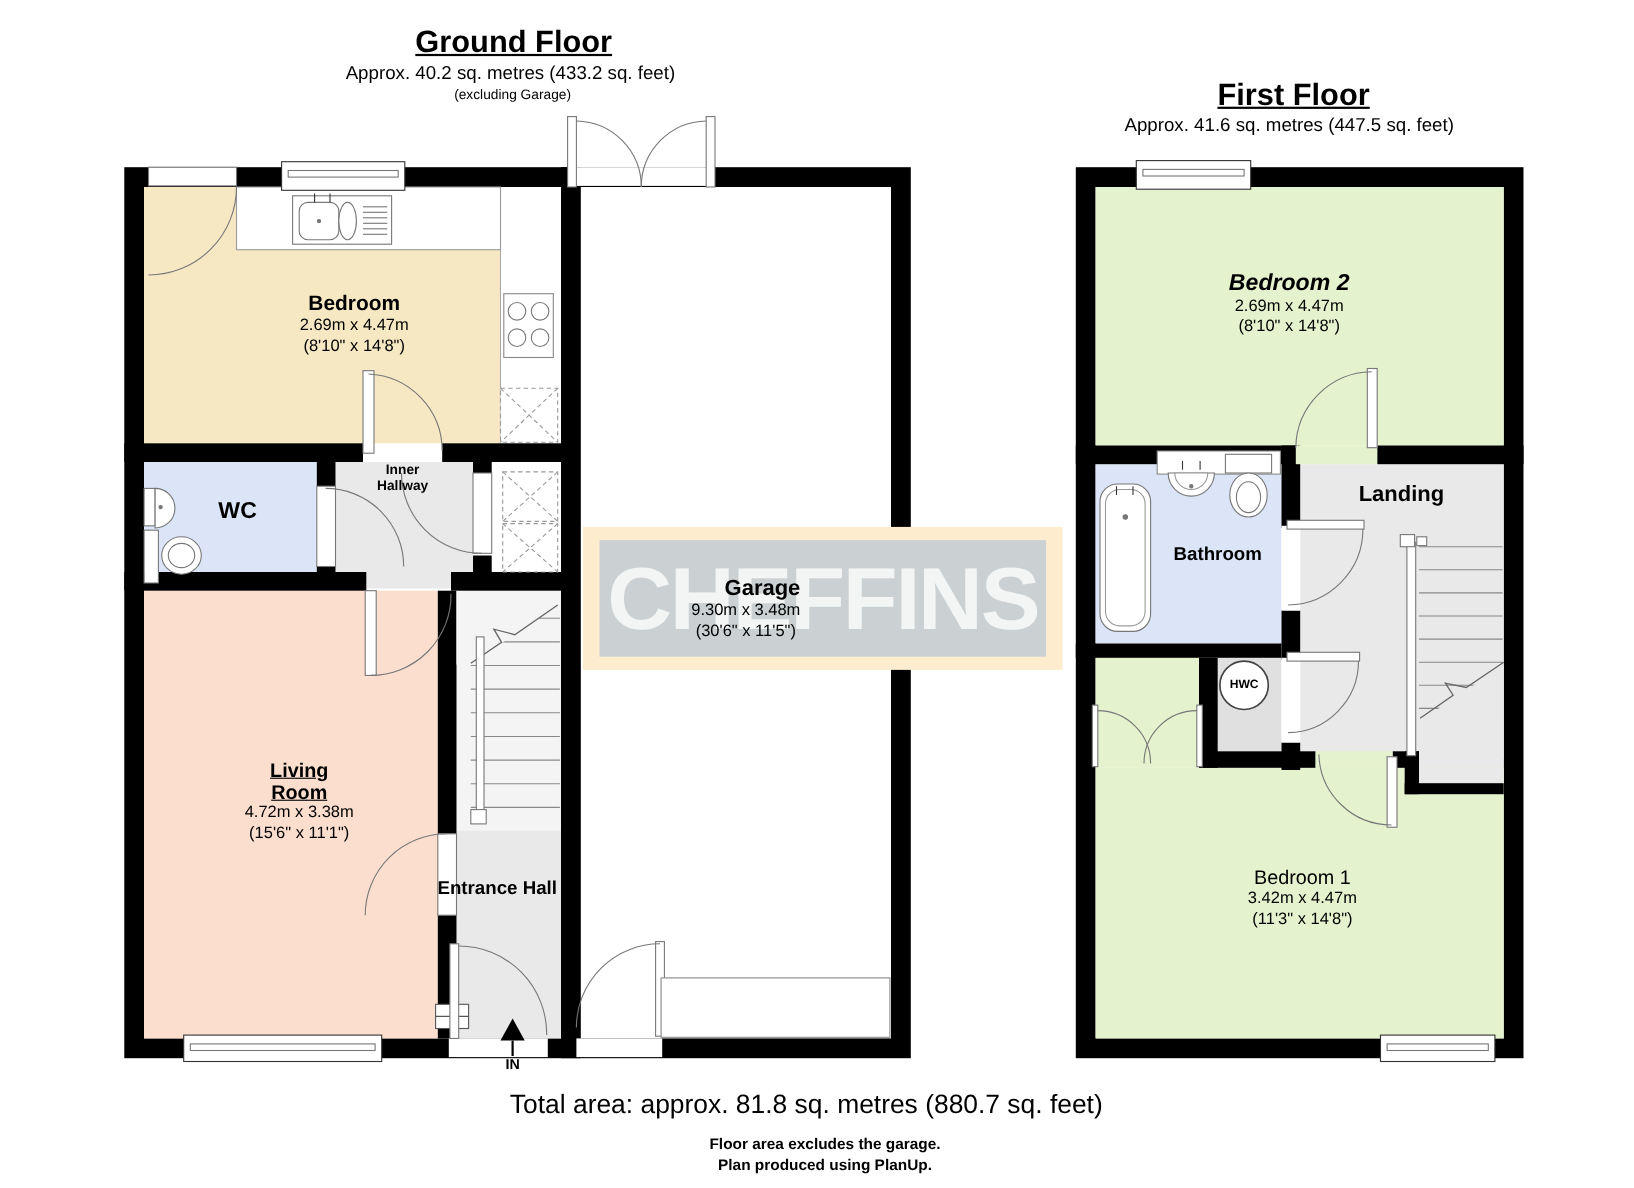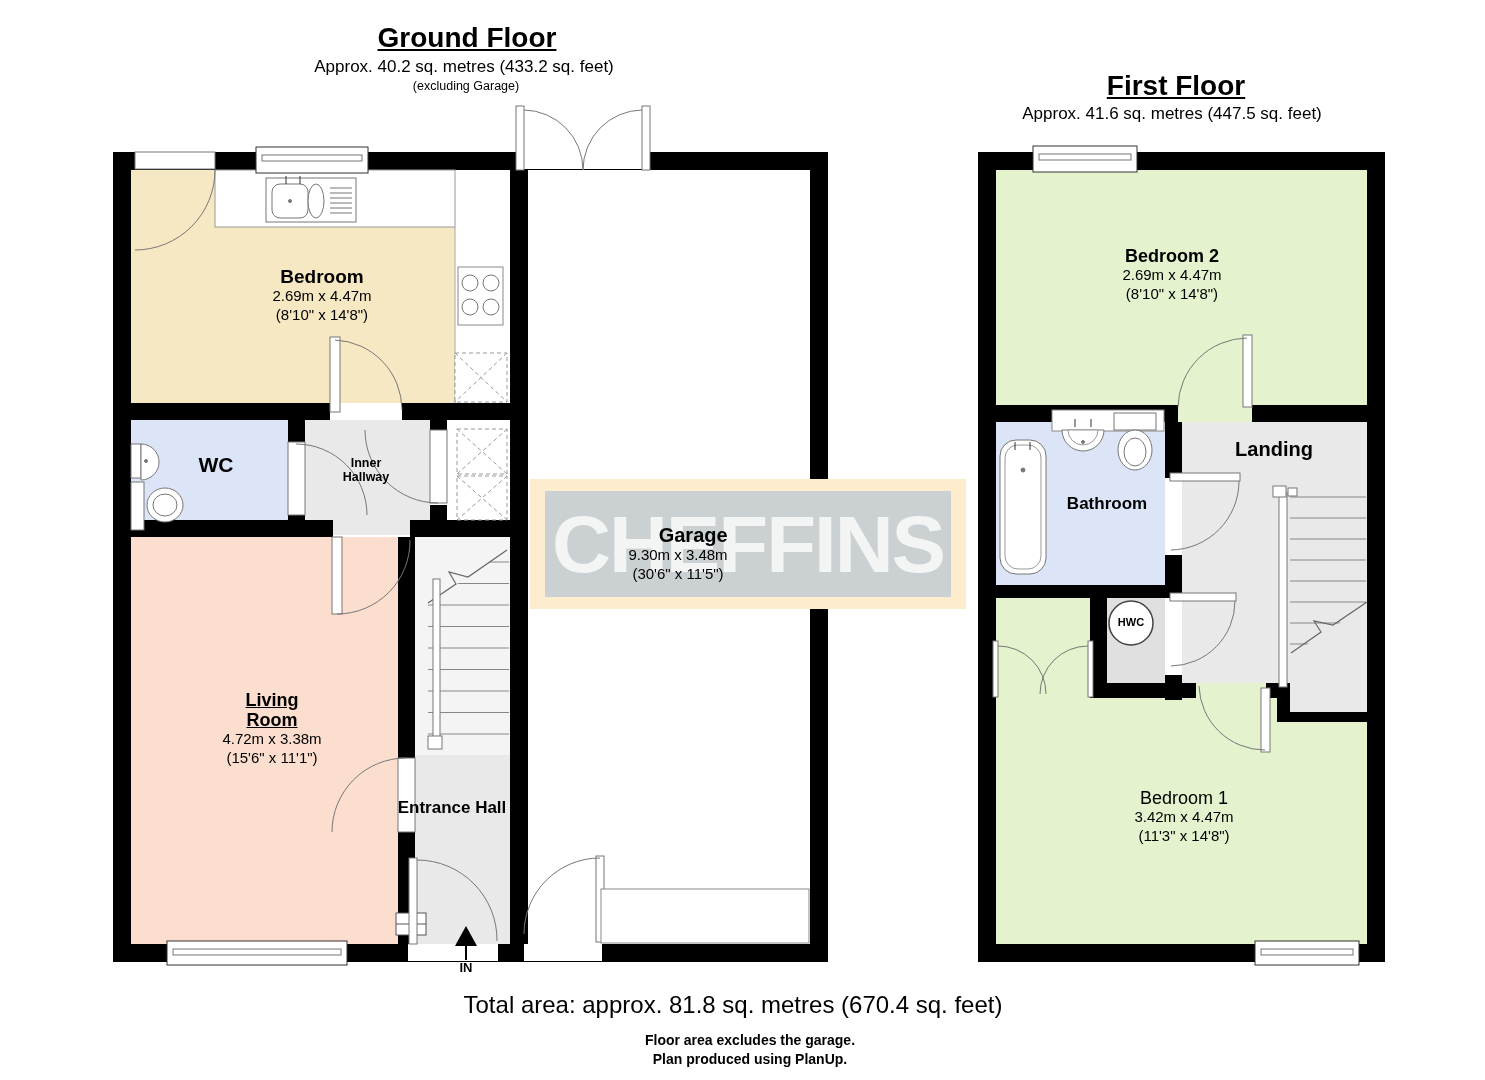--- a/index.html
+++ b/index.html
@@ -307,51 +307,51 @@
 <div class="lbl subtitle" style="left:1172px;top:104px;">Approx. 41.6 sq. metres (447.5 sq. feet)</div>
 
 <div class="lbl" style="left:322px;top:266px;">
   <div class="name-lg">Bedroom</div>
   <div class="dims">2.69m x 4.47m</div>
   <div class="dims">(8'10" x 14'8")</div>
 </div>
 
 <div class="lbl" style="left:216px;top:453px;font-size:21px;font-weight:bold;">WC</div>
 
-<div class="lbl name-sm wrap" style="left:366px;top:456px;width:80px;">Inner Hallway</div>
+<div class="lbl name-sm wrap" style="left:366px;top:420px;width:80px;">Inner Hallway</div>
 
 <div class="lbl" style="left:678px;top:524px;">
   <div style="font-size:20px;font-weight:bold;text-align:right;">Garage</div>
   <div class="dims">9.30m x 3.48m</div>
   <div class="dims">(30'6" x 11'5")</div>
 </div>
 
 <div class="lbl" style="left:272px;top:690px;">
   <div class="name-md wrap" style="width:82px;margin:0 auto;font-size:18px;text-decoration:underline;">Living Room</div>
   <div class="dims">4.72m x 3.38m</div>
   <div class="dims">(15'6" x 11'1")</div>
 </div>
 
 <div class="lbl wrap" style="left:452px;top:798px;width:110px;font-size:17px;font-weight:bold;">Entrance Hall</div>
 
 <div class="lbl" style="left:466px;top:961px;font-size:13px;font-weight:bold;">IN</div>
 
 <div class="lbl" style="left:1172px;top:246px;">
-  <div style="font-size:18px;font-weight:bold;">Bedroom 2</div>
+  <div style="font-size:21px;font-weight:bold;font-style:italic;">Bedroom 2</div>
   <div class="dims">2.69m x 4.47m</div>
   <div class="dims">(8'10" x 14'8")</div>
 </div>
 
 <div class="lbl" style="left:1274px;top:438px;font-size:20px;font-weight:bold;">Landing</div>
 
 <div class="lbl" style="left:1107px;top:494px;font-size:17px;font-weight:bold;">Bathroom</div>
 
 <div class="lbl" style="left:1131px;top:616px;font-size:11px;font-weight:bold;">HWC</div>
 
 <div class="lbl" style="left:1184px;top:788px;">
   <div style="font-size:18px;font-weight:normal;text-align:center;">Bedroom 1</div>
   <div class="dims">3.42m x 4.47m</div>
   <div class="dims">(11'3" x 14'8")</div>
 </div>
 
-<div class="lbl total" style="left:733px;top:992px;">Total area: approx. 81.8 sq. metres (670.4 sq. feet)</div>
+<div class="lbl total" style="left:733px;top:992px;">Total area: approx. 81.8 sq. metres (880.7 sq. feet)</div>
 <div class="lbl footnote" style="left:742px;top:1031px;">Floor area excludes the garage.</div>
 <div class="lbl footnote" style="left:742px;top:1050px;">Plan produced using PlanUp.</div>
 
 </body></html>

